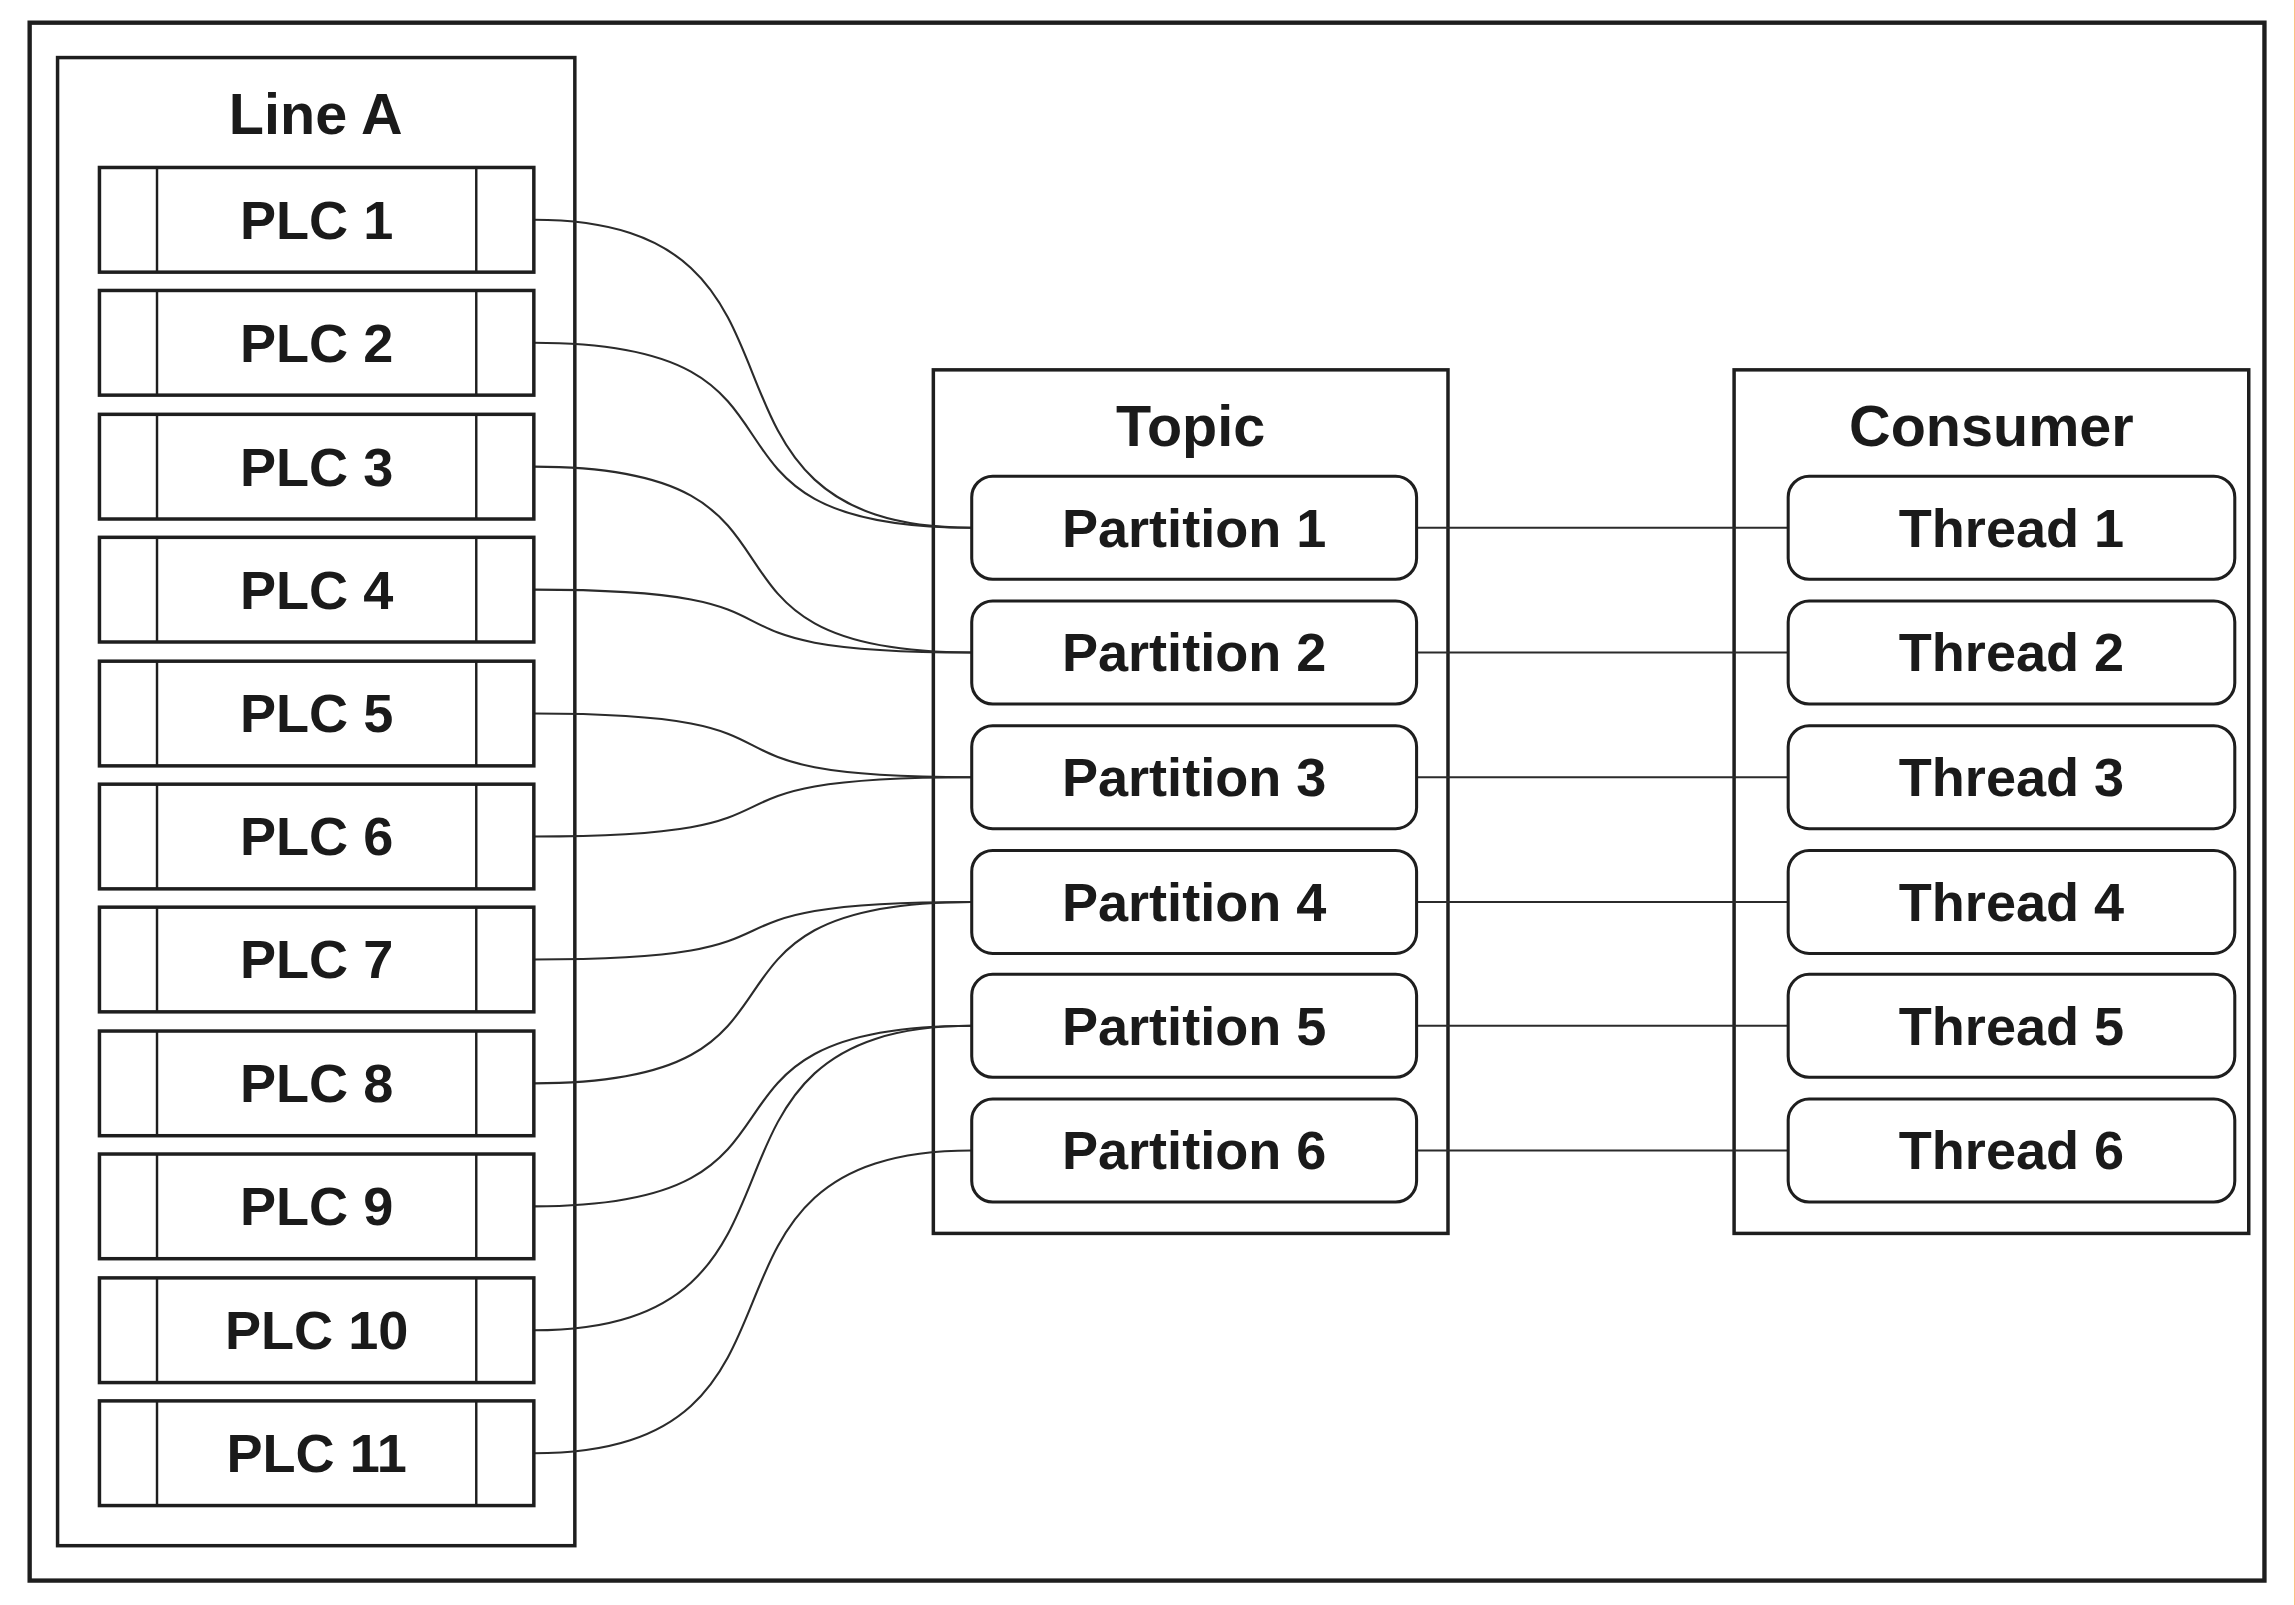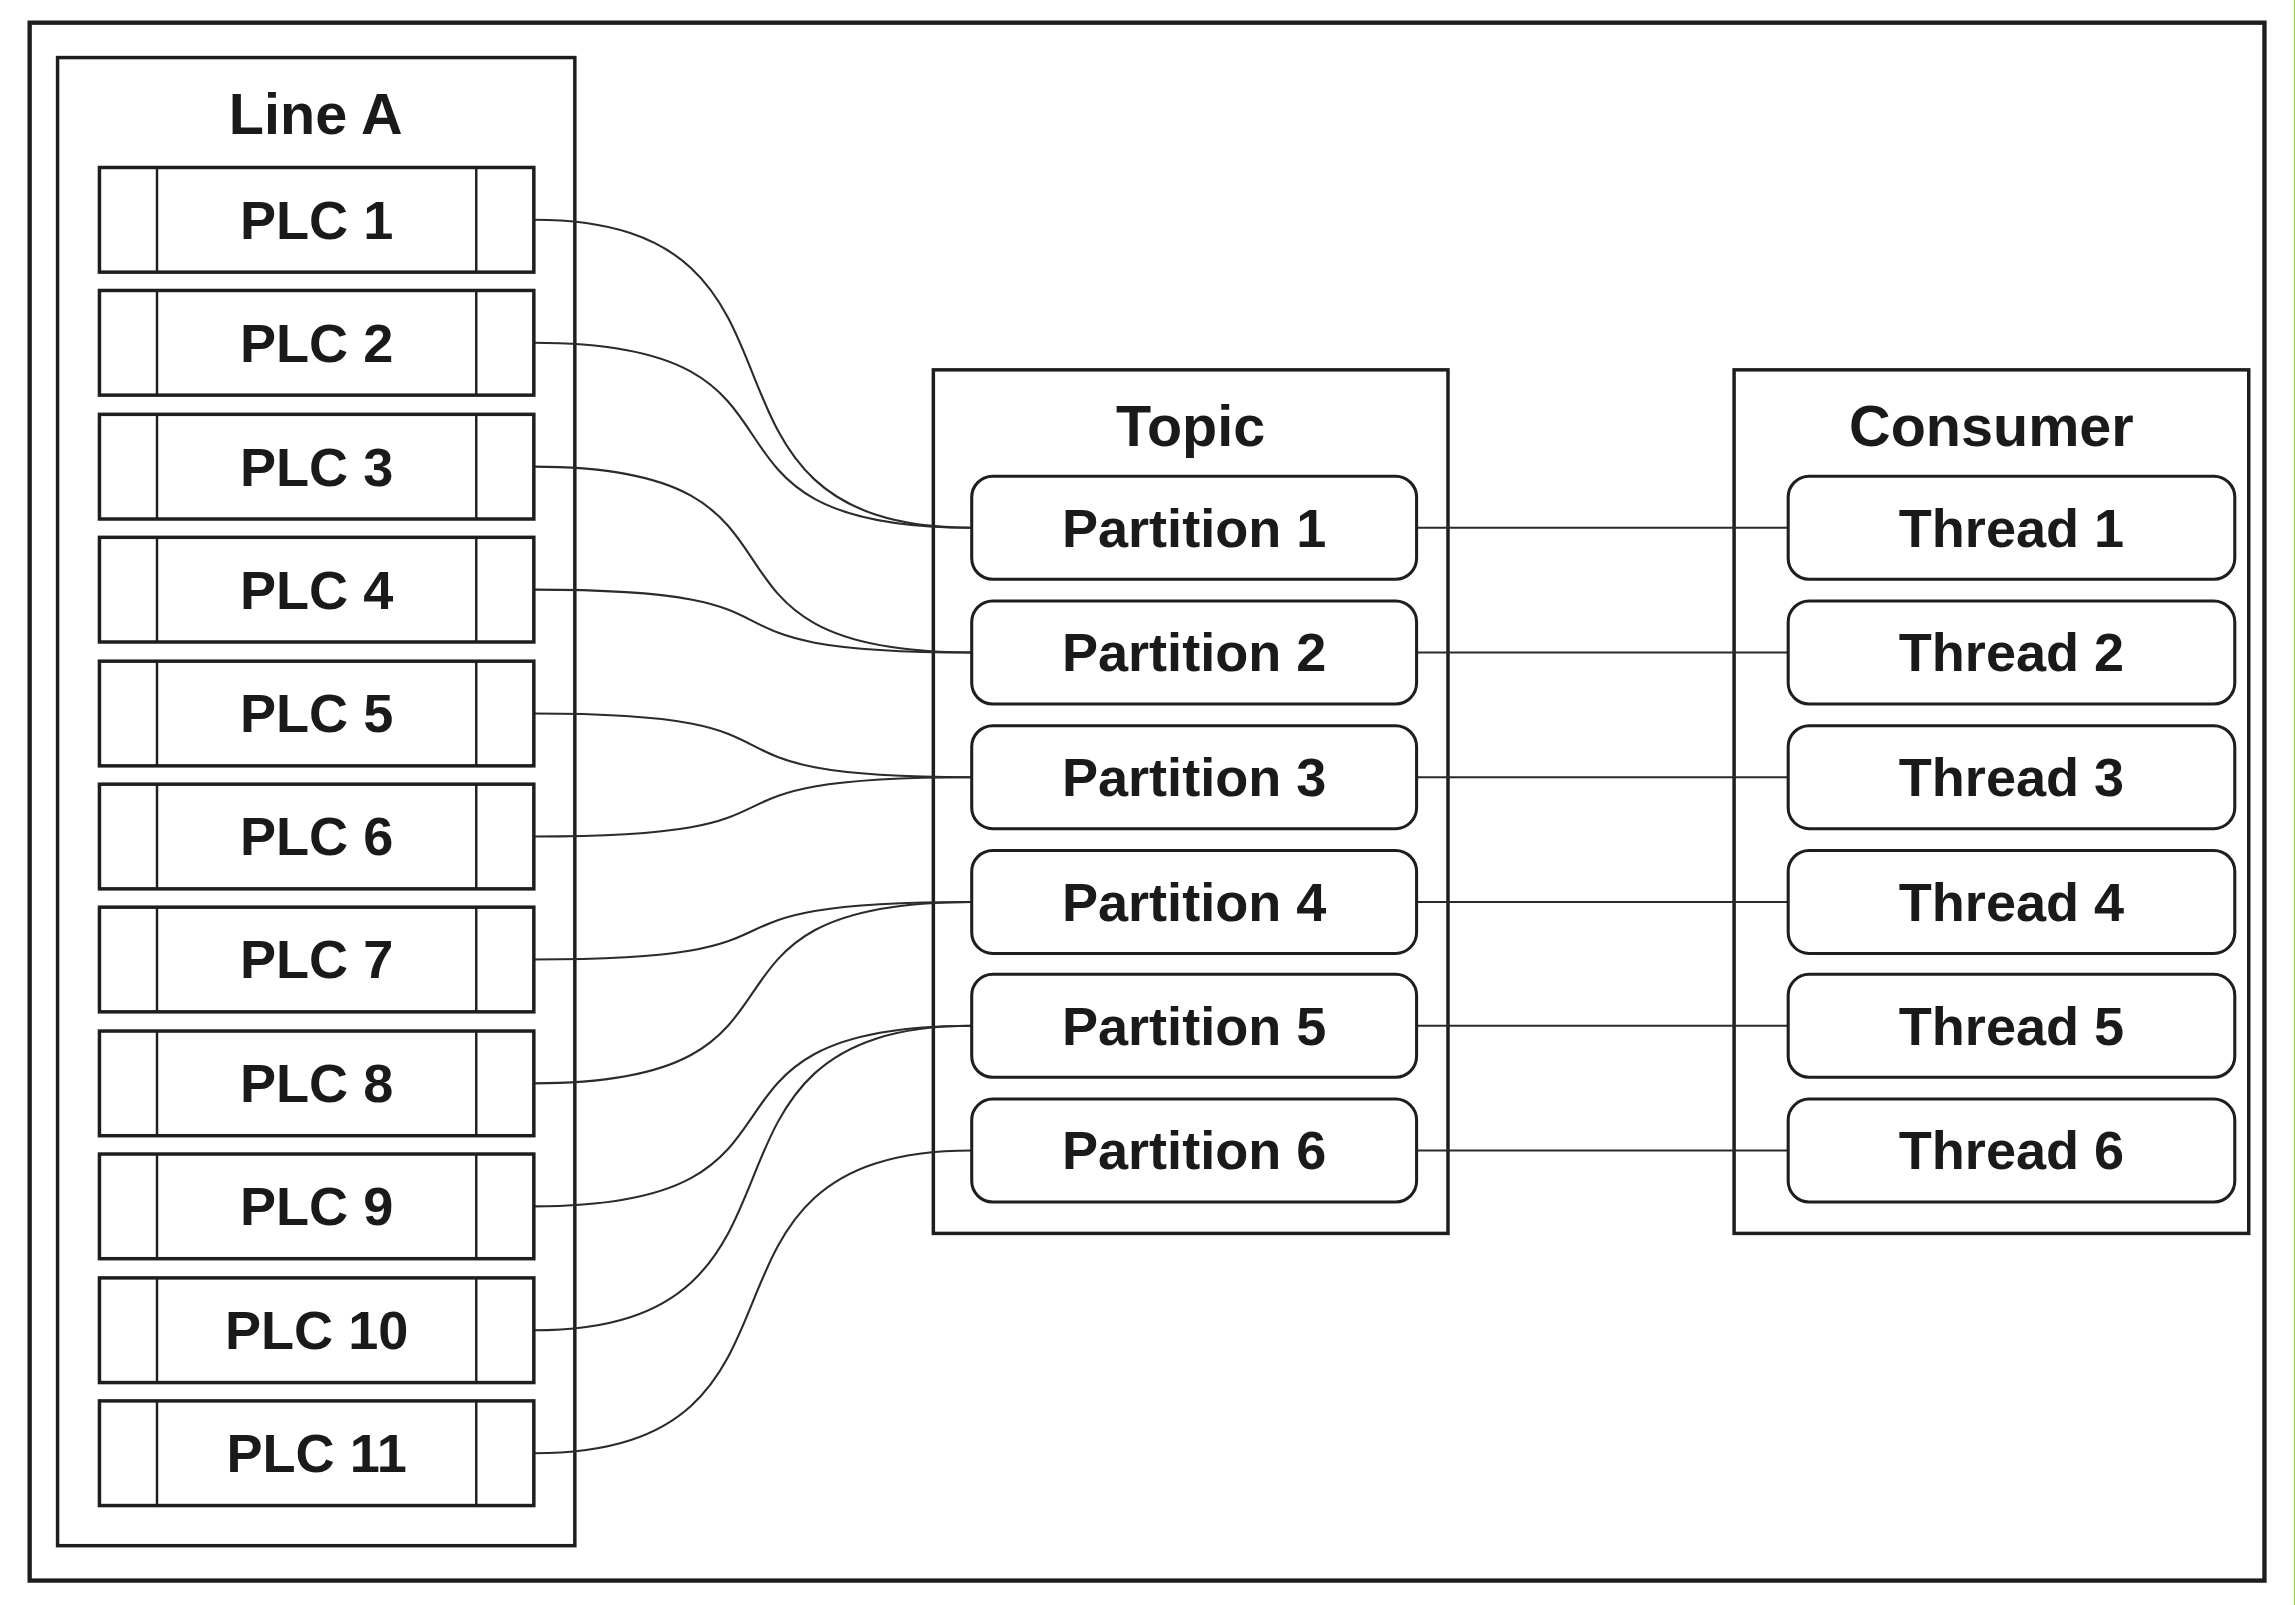--- a/index.html
+++ b/index.html
@@ -9,21 +9,21 @@
     width: 100%;
     height: 100%;
     overflow: hidden;
   }
   #stage {
     width: 100vw;
     height: 100vh;
     display: flex;
     align-items: flex-start;
     justify-content: flex-end;
-    background: #84cc16;
+    background: #fdba74;
   }
   svg {
     display: block;
     width: 100%;
     height: 100%;
     font-family: "Liberation Sans", "DejaVu Sans", sans-serif;
   }
   .frame {
     fill: #ffffff;
     stroke-linejoin: miter;

